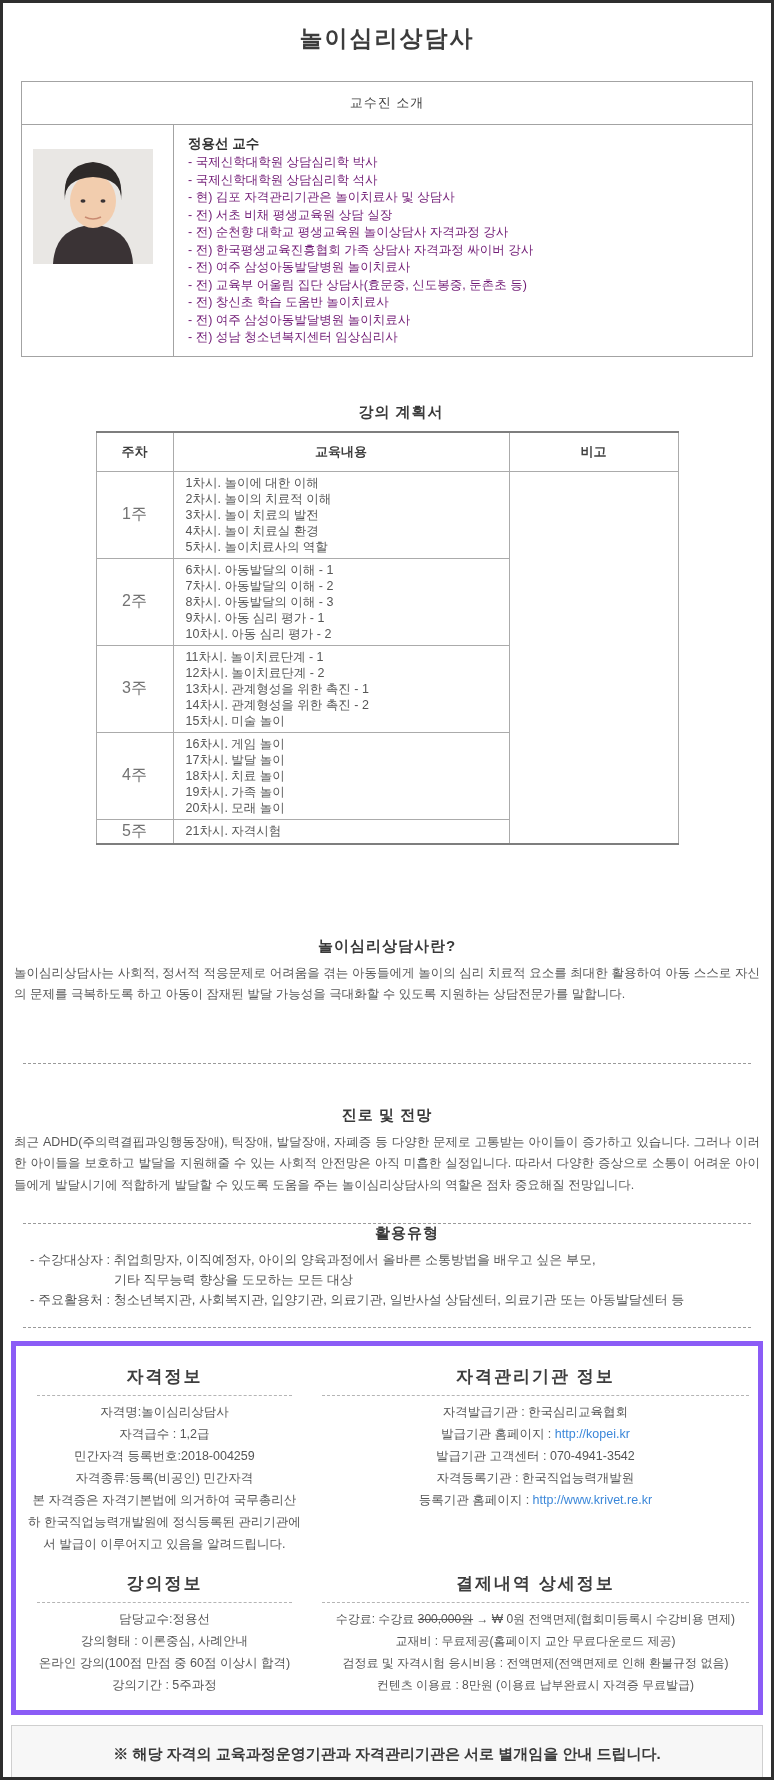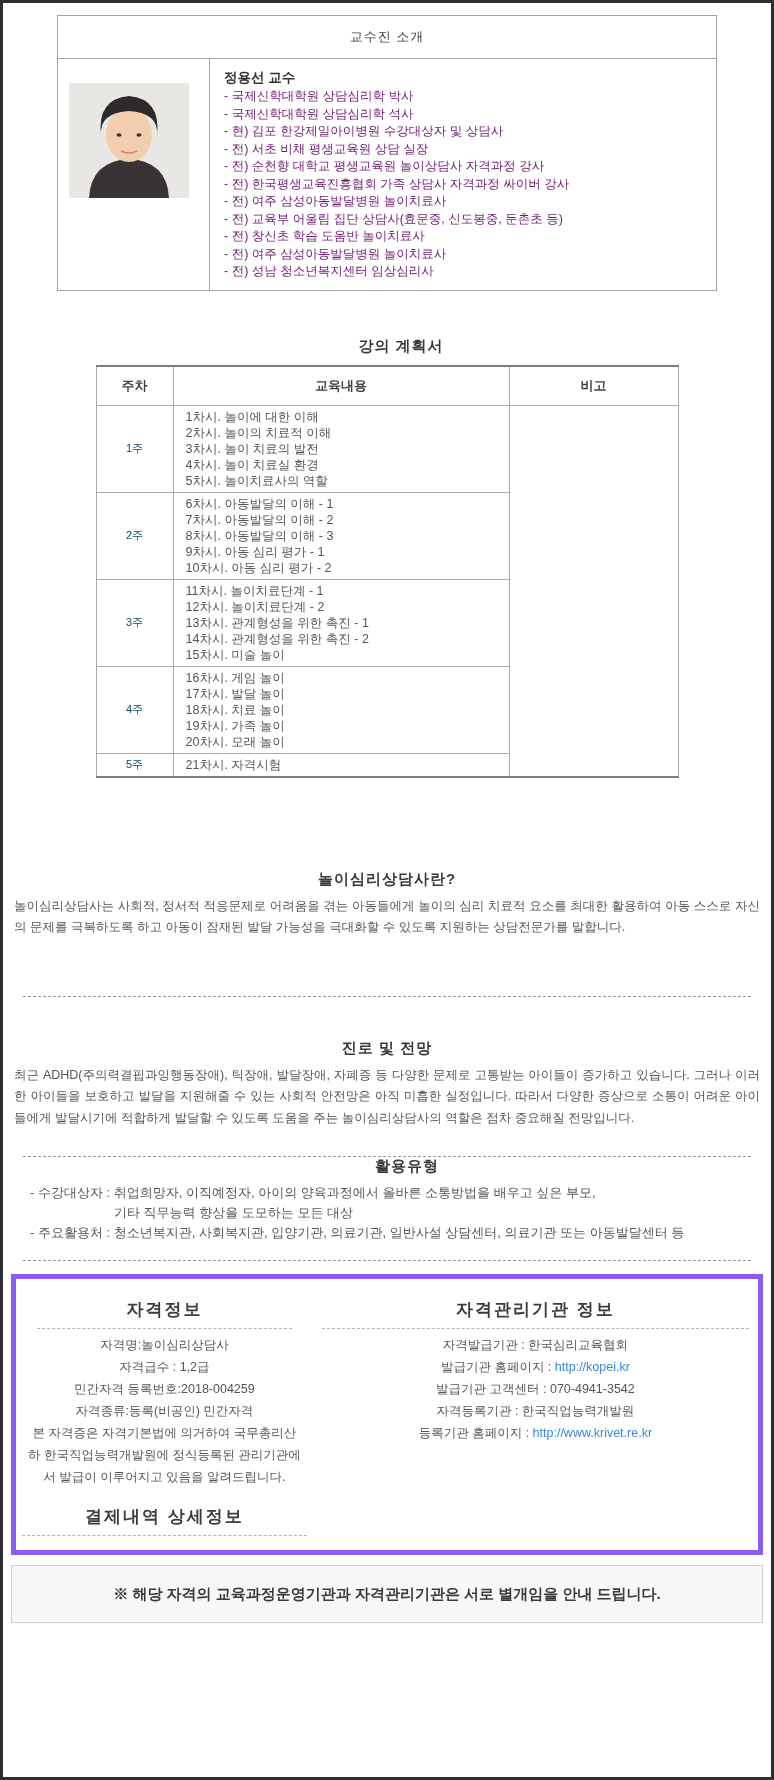--- a/index.html
+++ b/index.html
@@ -1,37 +1,37 @@
 <!DOCTYPE html>
 <html><head>
 <meta charset="utf-8">
 <style>
   html,body { margin:0; padding:0; background:#ffffff; }
   body { font-family: "Liberation Sans", sans-serif; }
   .canvas { width:774px; height:1780px; box-sizing:border-box; border:3px solid #2e2e2e;
             background:#fff; overflow:hidden; }
   .page-title { text-align:center; font-size:23px; font-weight:bold; color:#3c3c3c;
                 letter-spacing:2px; margin:20px 0 27px 0; }
-  table.faculty { width:660px; border-collapse:collapse; margin:12px auto;padding-left:8px; }
+  table.faculty { width:732px; border-collapse:collapse; margin:12px auto;padding-left:8px; }
   table.faculty td { border:1px solid #a3a3a3; }
   .ft-header { text-align:center; font-size:13px; color:#3f3f3f; height:40px; letter-spacing:1px; }
   .ft-photo-cell { width:140px; vertical-align:top; padding:24px 0 0 11px; }
   .photo { width:120px; height:115px; display:block; }
   .ft-info-cell { vertical-align:top; padding:9px 8px 9px 14px; }
   .prof-name { font-weight:bold; font-size:13.5px; color:#333; line-height:19px; margin-bottom:1px; }
   .prof-line { font-size:12.5px; color:#701a75; line-height:17.5px; }
 
   
   .section-title { text-align:center; font-weight:bold; font-size:15px; color:#3a3a3a; letter-spacing:1px; }
   .syllabus-title { margin-top:46px; margin-bottom:9px;padding-left:28px; }
   table.syllabus { width:583px; border-collapse:collapse; margin:0 auto;
                    border-top:2px solid #7e7e7e; border-bottom:2px solid #7e7e7e; }
   table.syllabus th, table.syllabus td { border:1px solid #ababab; }
   table.syllabus th { font-size:13px; font-weight:bold; color:#3f3f3f; height:36px; }
-  .week-cell { width:74px; text-align:center; color:#0c4a6e; font-size:11px; }
+  .week-cell { width:74px; text-align:center; color:#737373; font-size:16px; }
   .content-cell { padding:3px 0 3px 12px; }
   .content-cell div { font-size:12.5px; color:#555; line-height:16px; }
   .note-cell { width:166px; }
 
   
   .about-title   { margin-top:92px; }
   .outlook-title { margin-top:42px; }
   .usage-title   { margin-top:0;padding-left:40px; }
   .para { margin:7px 11px 0 11px; font-size:12.5px; color:#555; line-height:21.5px; text-align:justify; }
   .usage-lines { margin:7px 11px 0 27px; }
@@ -60,20 +60,21 @@
   
   .footer-note { margin:10px 8px 0 8px; height:56px; border:1px solid #cfcfcf; background:#f7f7f7;
                  display:flex; align-items:center; justify-content:center; }
   .footer-note span { font-size:15px; font-weight:bold; color:#3a3a3a; }
 </style>
 </head>
 <body>
 
 <div class="canvas">
 
+  <div class="page-title">놀이심리상담사</div>
 
   <table class="faculty">
     <tbody>
         <tr>
       <td colspan="2" class="ft-header">교수진 소개</td>
     </tr>
     <tr>
       <td class="ft-photo-cell">
         <svg class="photo" viewBox="0 0 120 115">
           <rect x="0" y="0" width="120" height="115" fill="#e9e7e4"></rect>
@@ -83,21 +84,21 @@
           <path d="M33 50 Q30 22 60 20 Q90 22 87 50 L87 34 Q84 24 60 23 Q36 24 33 34 Z" fill="#2e2a29"></path>
           <ellipse cx="50" cy="52" rx="2.5" ry="1.8" fill="#3a3335"></ellipse>
           <ellipse cx="70" cy="52" rx="2.5" ry="1.8" fill="#3a3335"></ellipse>
           <path d="M52 68 Q60 72 68 68" stroke="#c98b72" stroke-width="1.6" fill="none"></path>
         </svg>
       </td>
       <td class="ft-info-cell">
         <div class="prof-name">정용선 교수</div>
         <div class="prof-line">- 국제신학대학원 상담심리학 박사</div>
         <div class="prof-line">- 국제신학대학원 상담심리학 석사</div>
-        <div class="prof-line">- 현) 김포 한강제일아이병원 수강대상자 및 상담사</div>
+        <div class="prof-line">- 현) 김포 자격관리기관은 놀이치료사 및 상담사</div>
         <div class="prof-line">- 전) 서초 비채 평생교육원 상담 실장</div>
         <div class="prof-line">- 전) 순천향 대학교 평생교육원 놀이상담사 자격과정 강사</div>
         <div class="prof-line">- 전) 한국평생교육진흥협회 가족 상담사 자격과정 싸이버 강사</div>
         <div class="prof-line">- 전) 여주 삼성아동발달병원 놀이치료사</div>
         <div class="prof-line">- 전) 교육부 어울림 집단 상담사(효문중, 신도봉중, 둔촌초 등)</div>
         <div class="prof-line">- 전) 창신초 학습 도움반 놀이치료사</div>
         <div class="prof-line">- 전) 여주 삼성아동발달병원 놀이치료사</div>
         <div class="prof-line">- 전) 성남 청소년복지센터 임상심리사</div>
       </td>
     </tr>
@@ -203,24 +204,40 @@
       <div class="dash right-w"></div>
       <div class="ib-body">
         <div class="ib-line"><span>자격발급기관 : </span><span>한국심리교육협회</span></div>
         <div class="ib-line"><span>발급기관 홈페이지 : </span><a class="link" href="#">http://kopei.kr</a></div>
         <div class="ib-line"><span>발급기관 고객센터 : </span><span>070-4941-3542</span></div>
         <div class="ib-line"><span>자격등록기관 : </span><span>한국직업능력개발원</span></div>
         <div class="ib-line"><span>등록기관 홈페이지 : </span><a class="link" href="#">http://www.krivet.re.kr</a></div>
       </div>
     </div>
 
+    <div class="ib-sec row2">
+      <div class="ib-h">강의정보</div>
+      <div class="dash left-w"></div>
+      <div class="ib-body">
+        <div class="ib-line">담당교수:정용선</div>
+        <div class="ib-line">강의형태 : 이론중심, 사례안내</div>
+        <div class="ib-line">온라인 강의(100점 만점 중 60점 이상시 합격)</div>
+        <div class="ib-line">강의기간 : 5주과정</div>
+      </div>
+    </div>
 
     <div class="ib-sec row2">
       <div class="ib-h">결제내역 상세정보</div>
       <div class="dash right-w"></div>
+      <div class="ib-body">
+        <div class="ib-line small"><span>수강료: 수강료 </span><span class="strike">300,000원</span><span> → ₩ 0원 전액면제(협회미등록시 수강비용 면제)</span></div>
+        <div class="ib-line small">교재비 : 무료제공(홈페이지 교안 무료다운로드 제공)</div>
+        <div class="ib-line small">검정료 및 자격시험 응시비용 : 전액면제(전액면제로 인해 환불규정 없음)</div>
+        <div class="ib-line small">컨텐츠 이용료 : 8만원 (이용료 납부완료시 자격증 무료발급)</div>
+      </div>
     </div>
 
   </div>
 
   <div class="footer-note">
     <span>※ 해당 자격의 교육과정운영기관과 자격관리기관은 서로 별개임을 안내 드립니다.</span>
   </div>
 
 </div>
 

